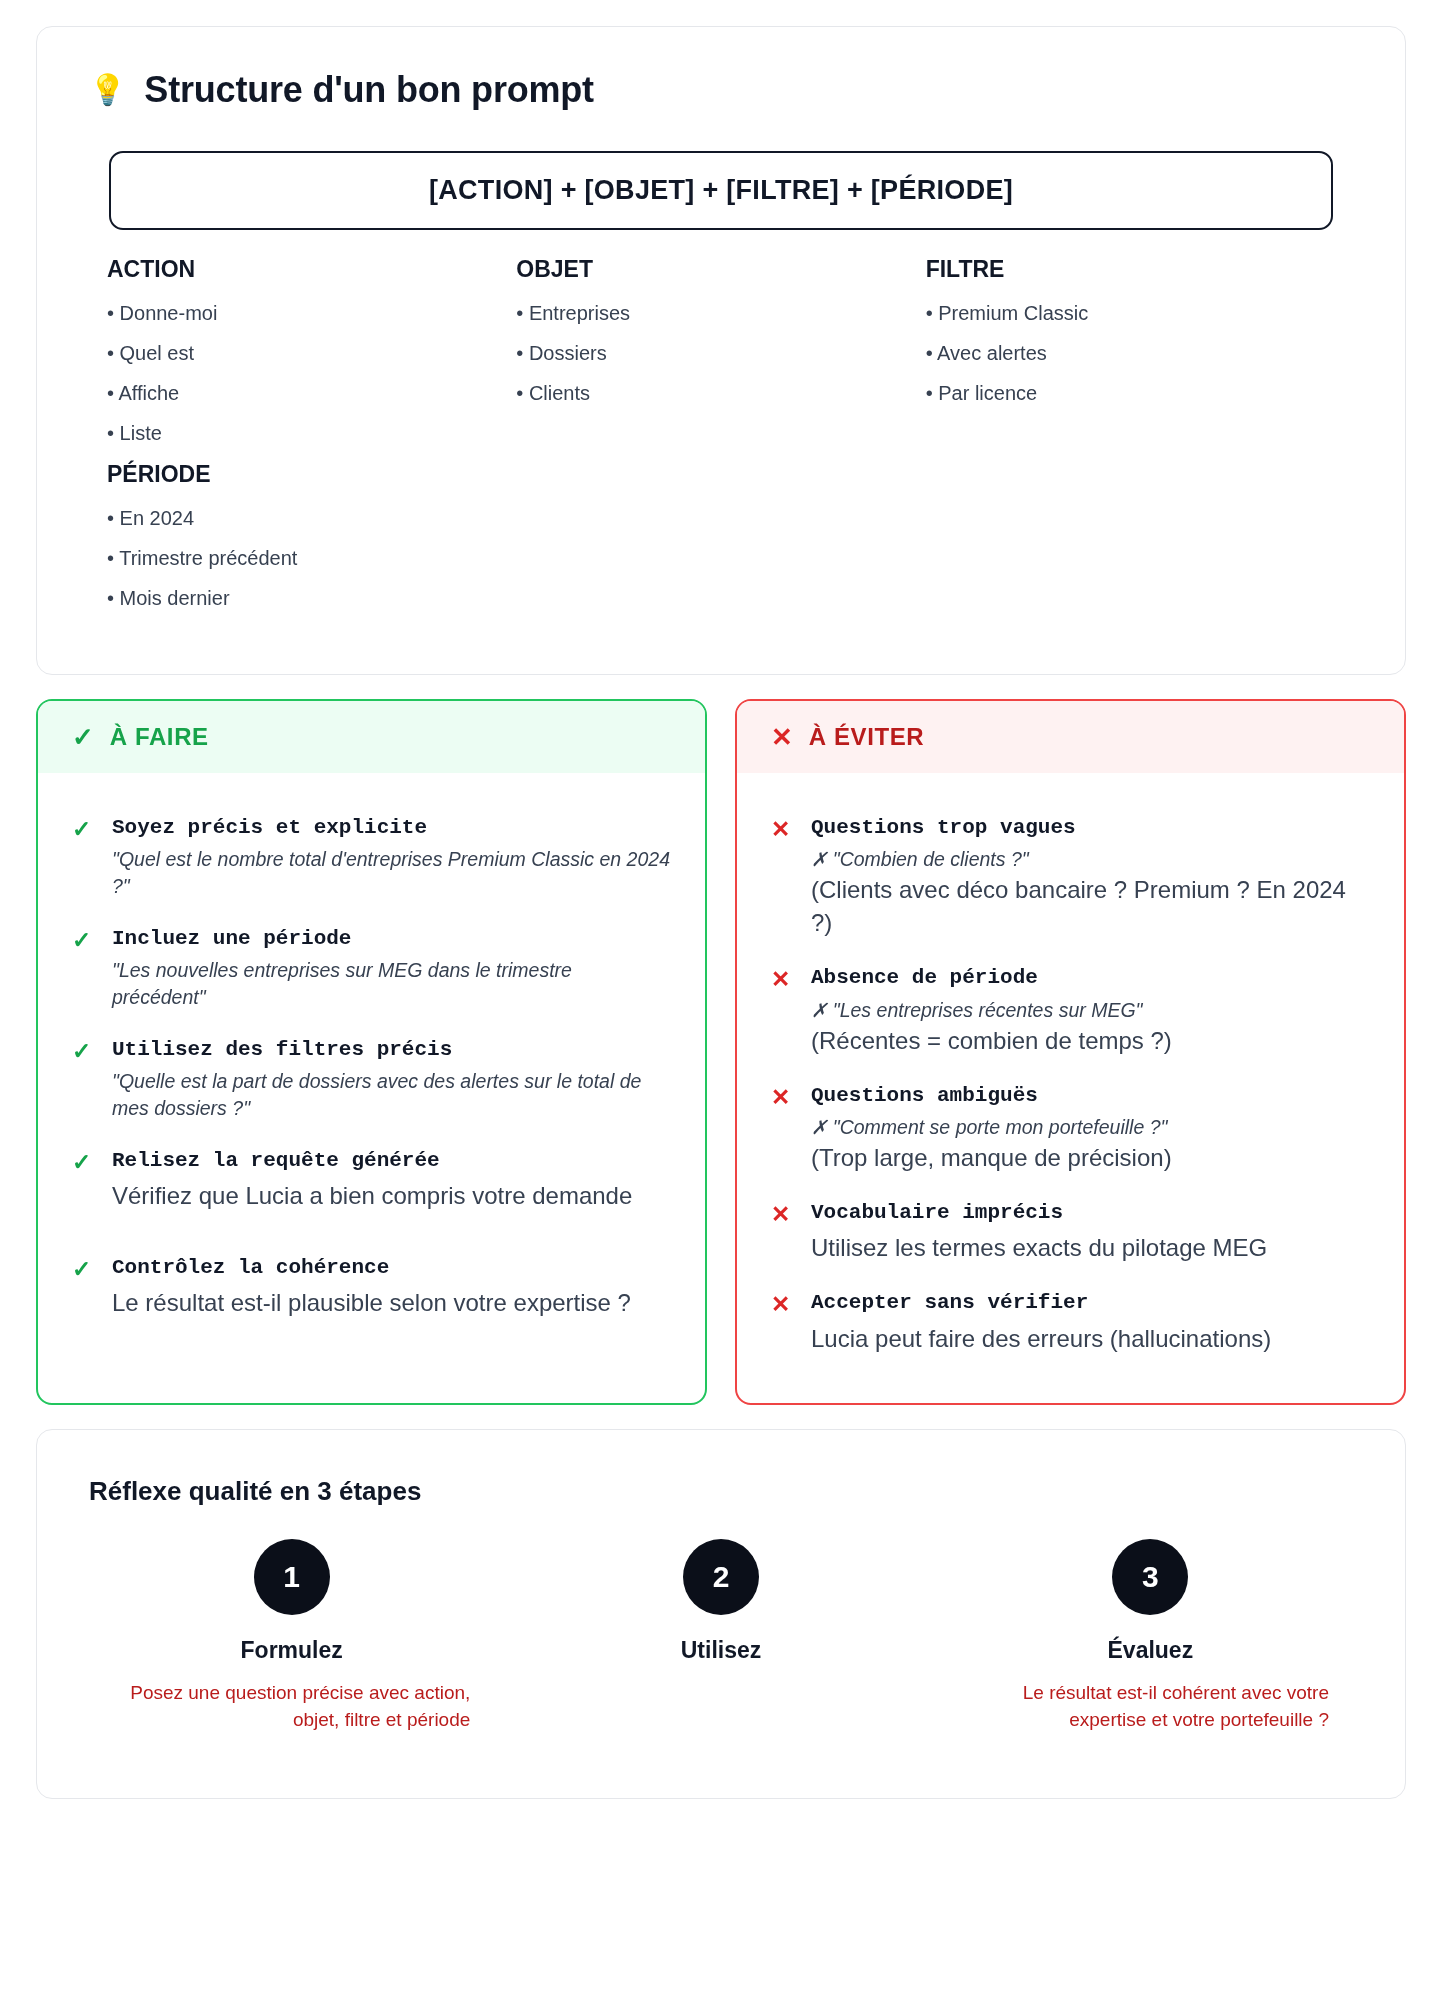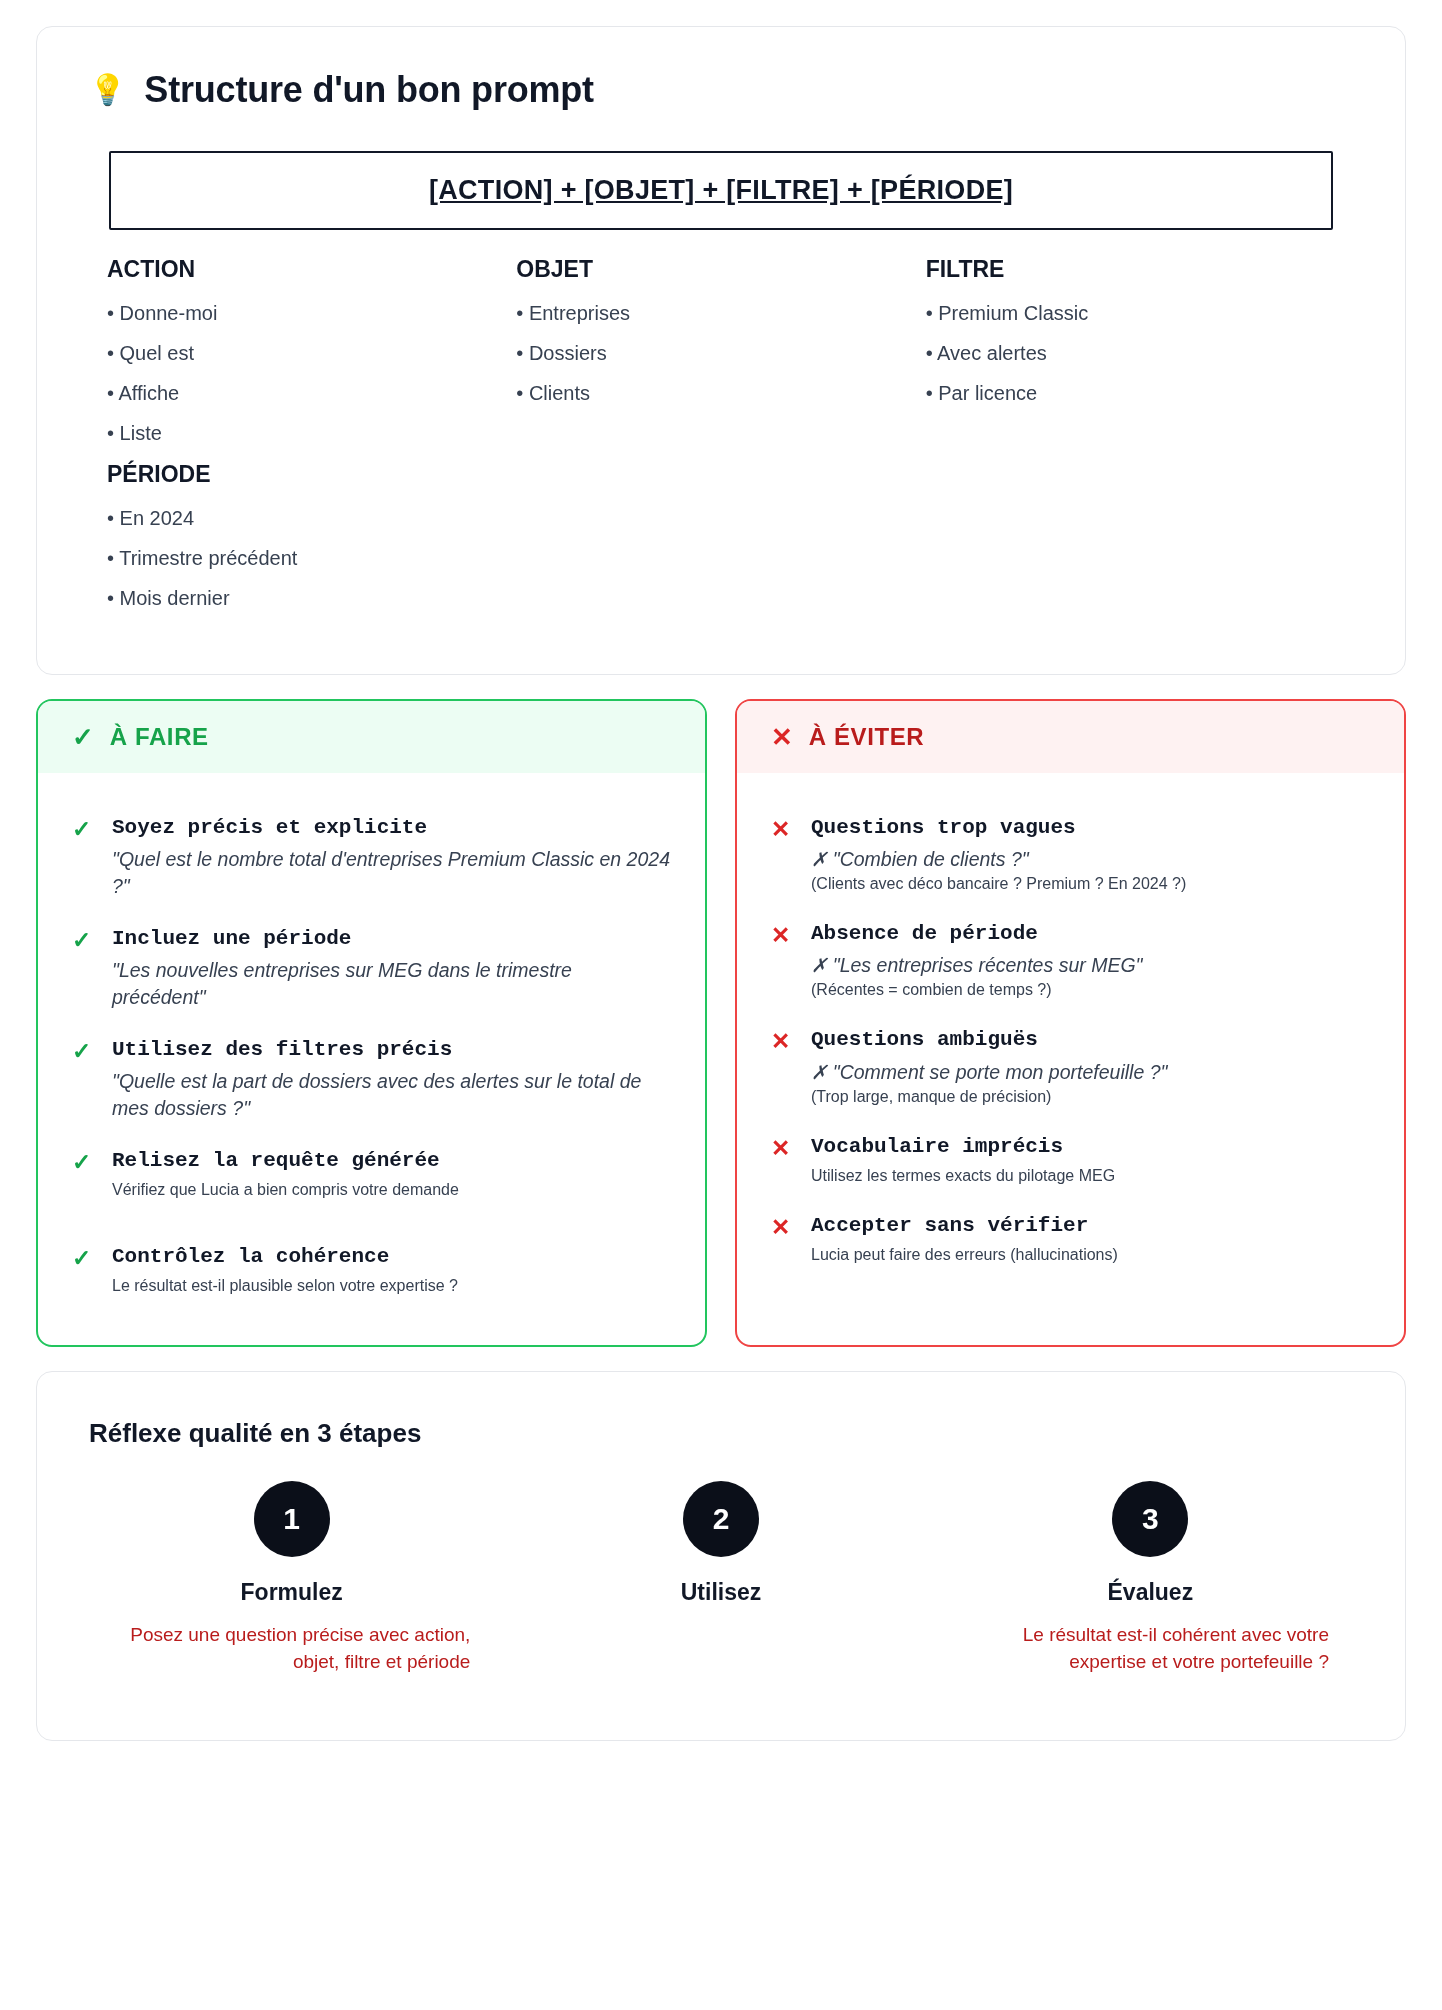--- a/index.html
+++ b/index.html
@@ -33,28 +33,27 @@
   }
   .bulb-icon { font-size: 30px; line-height: 1; color: #f5a623; }
   .structure-title {
     font-size: 36px;
     font-weight: bold;
     letter-spacing: -0.2px;
     color: #111827;
   }
   .formula-box {
     border: 2.5px solid #111827;
-    border-radius: 2px;
+    border-radius: 14px;
     text-align: center;
     padding: 22px 10px;
     font-size: 27px;
     font-weight: bold;
     letter-spacing: 0.3px;
     margin: 0 20px 0 20px;
-    text-decoration: underline;
   }
   .cols {
     display: grid;
     grid-template-columns: repeat(3, 1fr);
     gap: 0px;
     margin-top: 26px;
     padding: 0 18px;
   }
   .col-title {
     font-size: 23px;
@@ -122,21 +121,21 @@
     line-height: 1.25;
     font-family: Liberation Mono, monospace;
   }
   .entry-quote {
     font-size: 19.5px;
     font-style: italic;
     color: #374151;
     line-height: 1.38;
   }
   .entry-note {
-    font-size: 16px;
+    font-size: 24px;
     color: #374151;
     line-height: 1.38;
   }
   .spacer-lg { height: 16px; }
 
   
   .steps-card { margin-top: 24px; padding: 46px 52px 64px 52px; }
   .steps-title {
     font-size: 26px;
     font-weight: bold;

